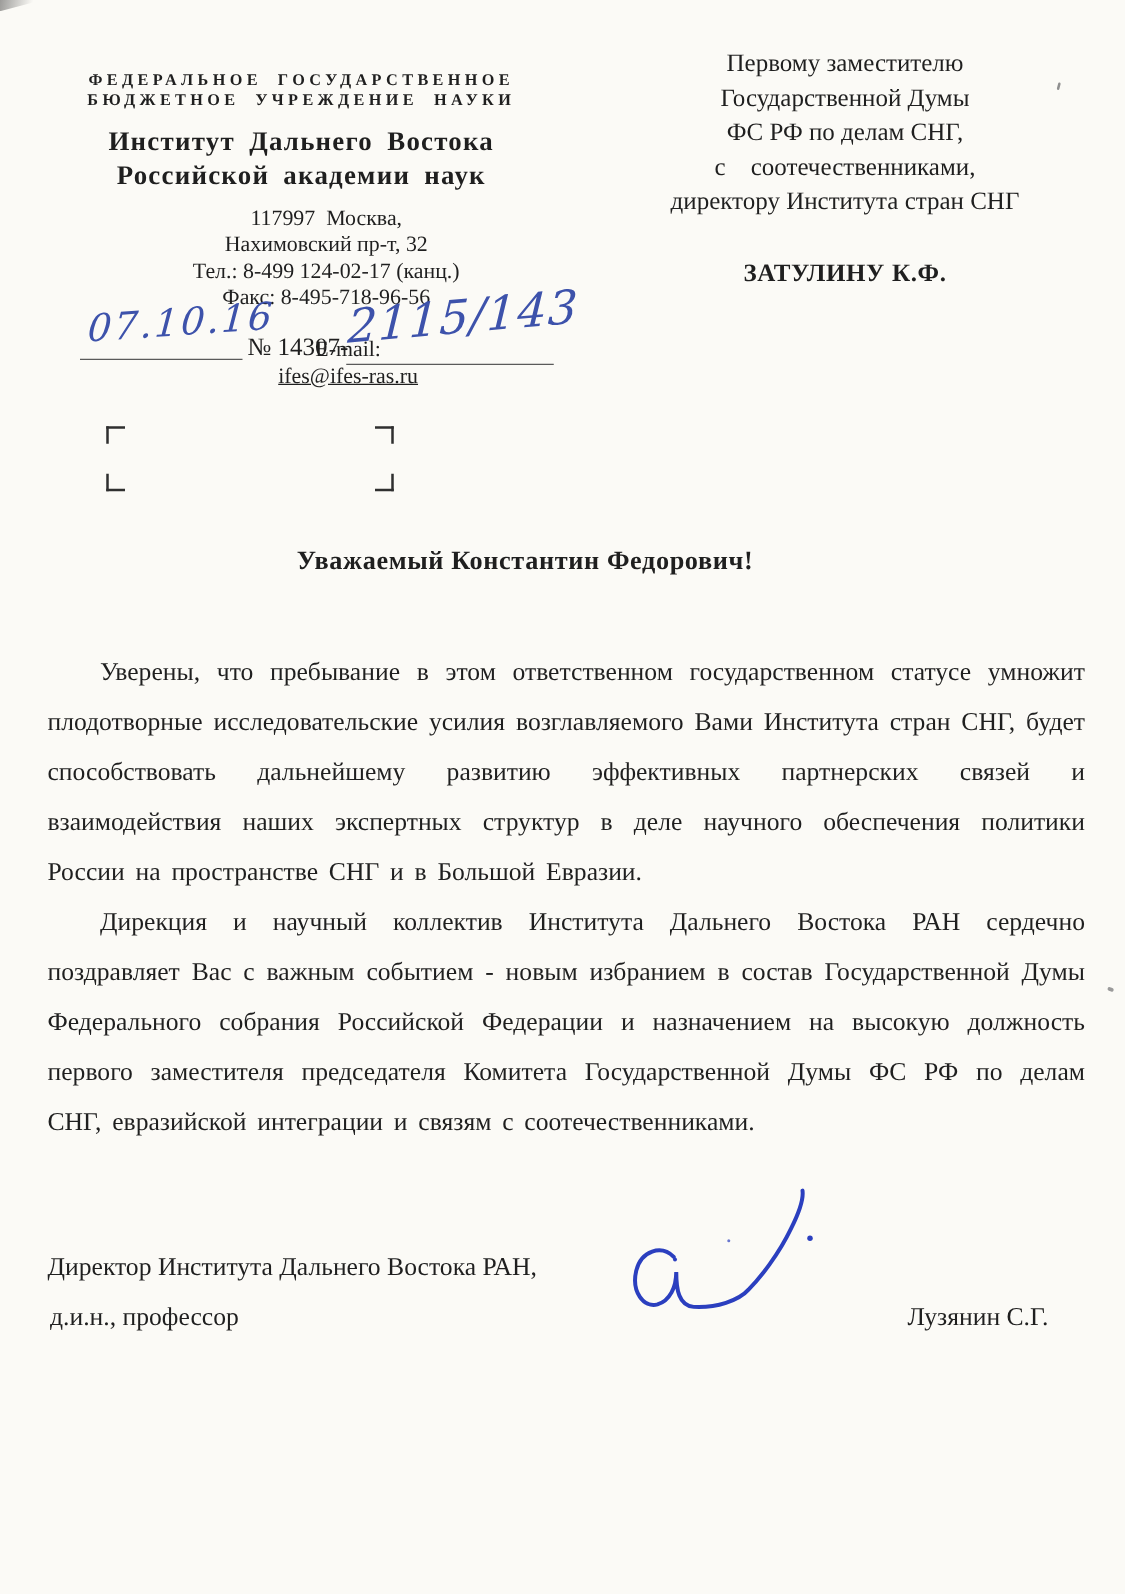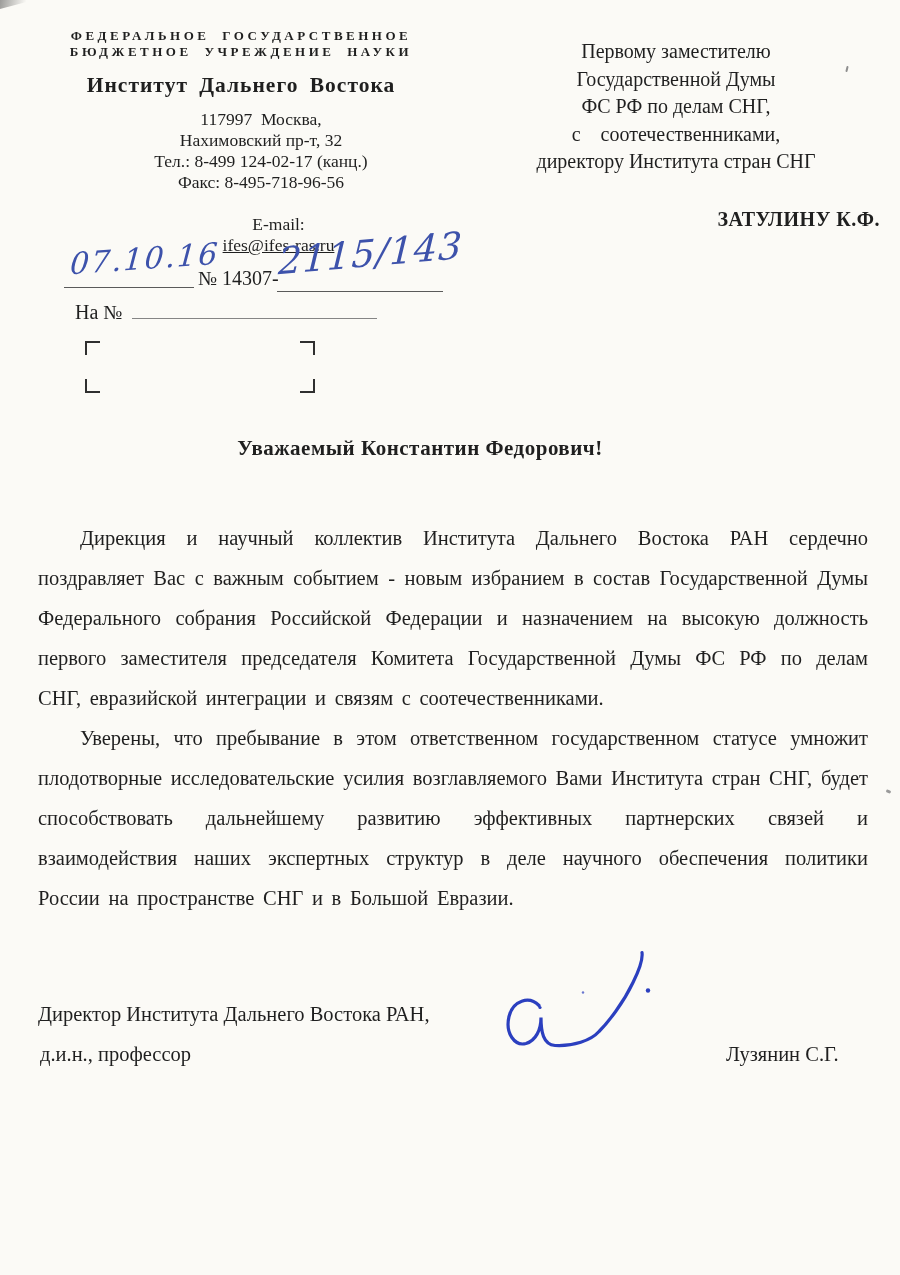--- a/index.html
+++ b/index.html
@@ -5,21 +5,21 @@
   html,body { margin:0; padding:0; background:#e8e8e8; }
   .page {
     position:relative; width:900px; height:1275px; margin:0 auto;
     background:var(--paper,#fbfaf6);
     font-family:"Liberation Serif", serif;
     color:var(--ink,#1f1f1f);
     overflow:hidden;
   }
 
   
-  .letterhead { position:absolute; left:62px; top:28px; width:358px; text-align:center; }
+  .letterhead { position:absolute; left:62px; top:56px; width:358px; text-align:center; }
   .org-type { font-weight:bold; font-size:13px; letter-spacing:3.5px; word-spacing:6px; line-height:16px; white-space:nowrap; }
   .org-name { margin-top:12px; font-weight:bold; font-size:21.5px; letter-spacing:1px; word-spacing:5px; line-height:27px; white-space:nowrap; }
   .contact { margin-top:10px; text-align:center; padding-left:40px; font-size:17.5px; line-height:21px; }
   .contact div, .addr-line { white-space:pre-wrap; }
   .email-u { text-decoration:underline; }
 
   
   .ref-row { position:absolute; left:62px; top:250px; width:420px; height:42px; }
   .uline { border-bottom:1.5px solid var(--line,#5a5a5a); }
   .u1 { position:absolute; left:2px; bottom:4px; width:130px; }
@@ -34,21 +34,21 @@
 
   
   .cm { position:absolute; width:13px; height:12px; }
   .cm-tl { left:85px;  top:341px; border-top:2px solid #2f2f2f; border-left:2px solid #2f2f2f; }
   .cm-tr { left:300px; top:341px; border-top:2px solid #2f2f2f; border-right:2px solid #2f2f2f; }
   .cm-bl { left:85px;  top:379px; border-bottom:2px solid #2f2f2f; border-left:2px solid #2f2f2f; }
   .cm-br { left:300px; top:379px; border-bottom:2px solid #2f2f2f; border-right:2px solid #2f2f2f; }
 
   
   .addressee { position:absolute; left:472px; top:38px; width:408px; text-align:center; font-size:20px; line-height:27.5px; }
-  .addr-name { margin-top:30px; font-weight:bold; font-size:20px; letter-spacing:0.5px;text-align:right; }
+  .addr-name { margin-top:30px; font-weight:bold; font-size:20px; letter-spacing:0.5px; }
 
   
   .salutation { position:absolute; left:0; top:436px; width:840px; text-align:center; font-weight:bold; font-size:21px; letter-spacing:0.5px; }
   .body-text { position:absolute; left:38px; top:518px; width:830px; font-size:20.5px; line-height:40px; text-align:justify; }
   .body-text p { margin:0; text-indent:42px; word-spacing:3.5px; }
 
   
   .sig-pos1 { position:absolute; left:38px; top:1003px; font-size:20.5px; }
   .sig-pos2 { position:absolute; left:40px; top:1043px; font-size:20.5px; }
   .sig-name { position:absolute; left:681px; top:1043px; font-size:20.5px;margin-left:45px; }
@@ -70,20 +70,21 @@
   <div class="speck-top"></div>
   <div class="speck-right"></div>
 
   <header class="letterhead">
     <div class="org-type">
       <div>ФЕДЕРАЛЬНОЕ ГОСУДАРСТВЕННОЕ</div>
       <div>БЮДЖЕТНОЕ УЧРЕЖДЕНИЕ НАУКИ</div>
     </div>
     <div class="org-name">
       <div>Институт Дальнего Востока</div>
+      <div>Российской академии наук</div>
     </div>
     <div class="contact">
       <div>117997  Москва,</div>
       <div>Нахимовский пр-т, 32</div>
       <div>Тел.: 8-499 124-02-17 (канц.)</div>
       <div>Факс: 8-495-718-96-56</div>
       <div>
         <span>E-mail:</span>
         <span class="email-u">ifes@ifes-ras.ru</span>
       </div>
@@ -91,43 +92,40 @@
   </header>
 
   <div class="ref-row">
     <span class="uline u1"></span>
     <span class="num-prefix">№ 14307-</span>
     <span class="uline u2"></span>
     <span class="hw hw-date">07.10.16</span>
     <span class="hw hw-num">2115/143</span>
   </div>
 
-  <div class="in-ref">
-    <span>На №</span><span class="u3"></span>
-  </div>
 
   <div class="cm cm-tl"></div>
   <div class="cm cm-tr"></div>
   <div class="cm cm-bl"></div>
   <div class="cm cm-br"></div>
 
   <div class="addressee">
     <div class="addr-line">Первому заместителю</div>
     <div class="addr-line">Государственной Думы</div>
     <div class="addr-line">ФС РФ по делам СНГ,</div>
     <div class="addr-line">с    соотечественниками,</div>
     <div class="addr-line">директору Института стран СНГ</div>
     <div class="addr-name">ЗАТУЛИНУ К.Ф.</div>
   </div>
 
   <div class="salutation">Уважаемый Константин Федорович!</div>
 
   <div class="body-text">
+    <p>Уверены, что пребывание в этом ответственном государственном статусе умножит плодотворные исследовательские усилия возглавляемого Вами Института стран СНГ, будет способствовать дальнейшему развитию эффективных партнерских связей и взаимодействия наших экспертных структур в деле научного обеспечения политики России на пространстве СНГ и в Большой Евразии.</p>
     <p>Дирекция и научный коллектив Института Дальнего Востока РАН сердечно поздравляет Вас с важным событием - новым избранием в состав Государственной Думы Федерального собрания Российской Федерации и назначением на высокую должность первого заместителя председателя Комитета Государственной Думы ФС РФ по делам СНГ, евразийской интеграции и связям с соотечественниками.</p>
-    <p>Уверены, что пребывание в этом ответственном государственном статусе умножит плодотворные исследовательские усилия возглавляемого Вами Института стран СНГ, будет способствовать дальнейшему развитию эффективных партнерских связей и взаимодействия наших экспертных структур в деле научного обеспечения политики России на пространстве СНГ и в Большой Евразии.</p>
   </div>
 
   <div class="sig-pos1">Директор Института Дальнего Востока РАН,</div>
   <div class="sig-pos2">д.и.н., профессор</div>
 
   <svg class="signature" viewBox="0 0 180 120" aria-hidden="true">
     <path d="M44,60 C34,50 18,55 14,71 C10,88 20,101 31,98 C41,95 46,84 46,72 C46,86 48,99 60,100 C78,101 96,95 104,86 C113,77 128,58 138,37 C144,25 148,14 147,7" fill="none" stroke="currentColor" stroke-width="3.2" stroke-linecap="round"></path>
     <circle cx="45" cy="62" r="1.6" fill="currentColor"></circle>
     <circle cx="153" cy="45" r="2.2" fill="currentColor"></circle>
     <circle cx="88" cy="47" r="1.2" fill="currentColor" opacity="0.7"></circle>

